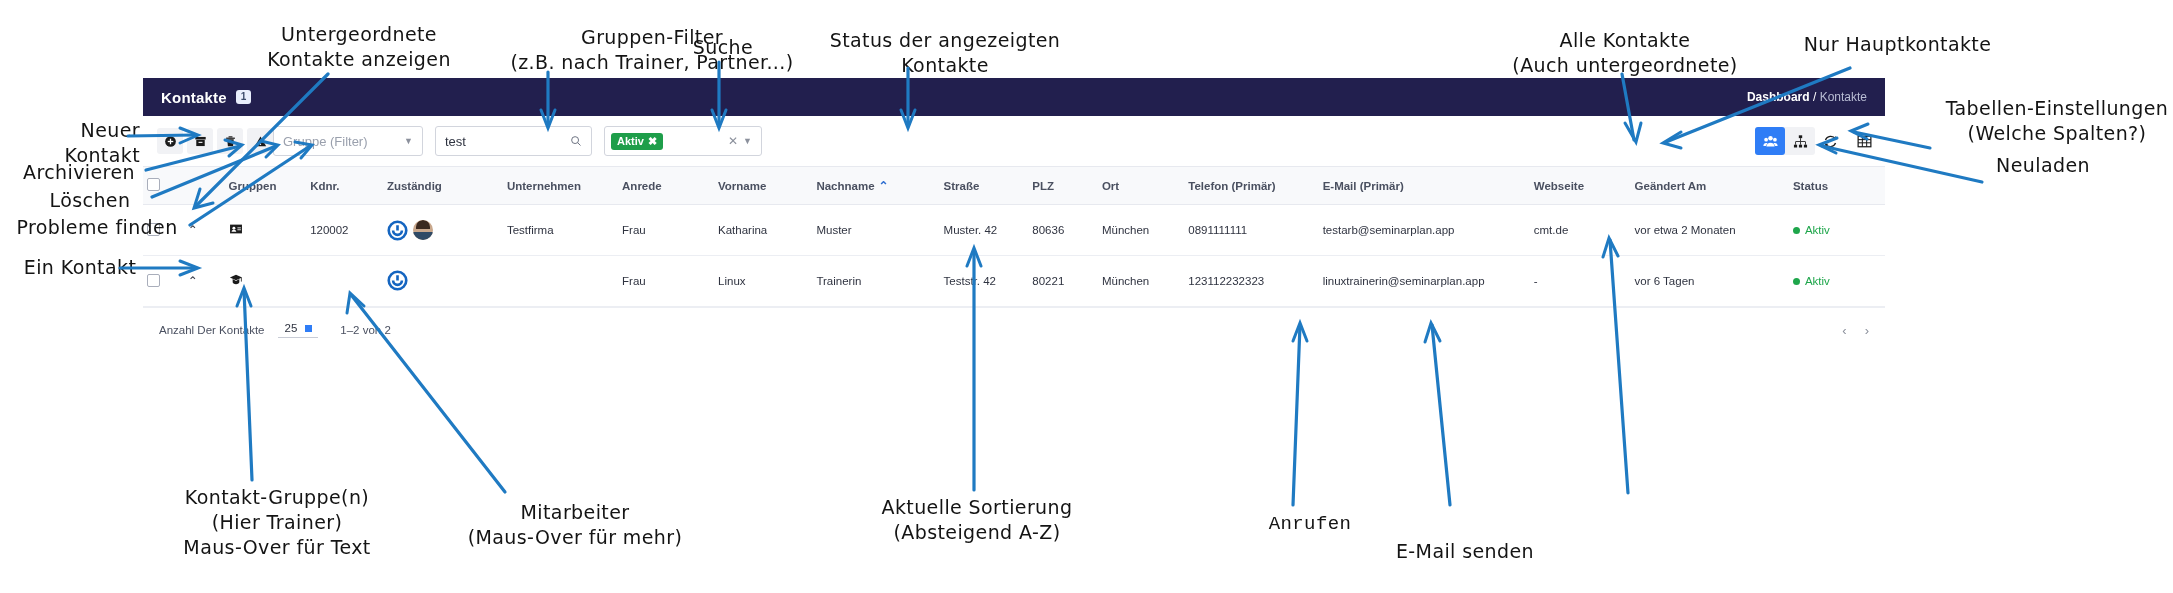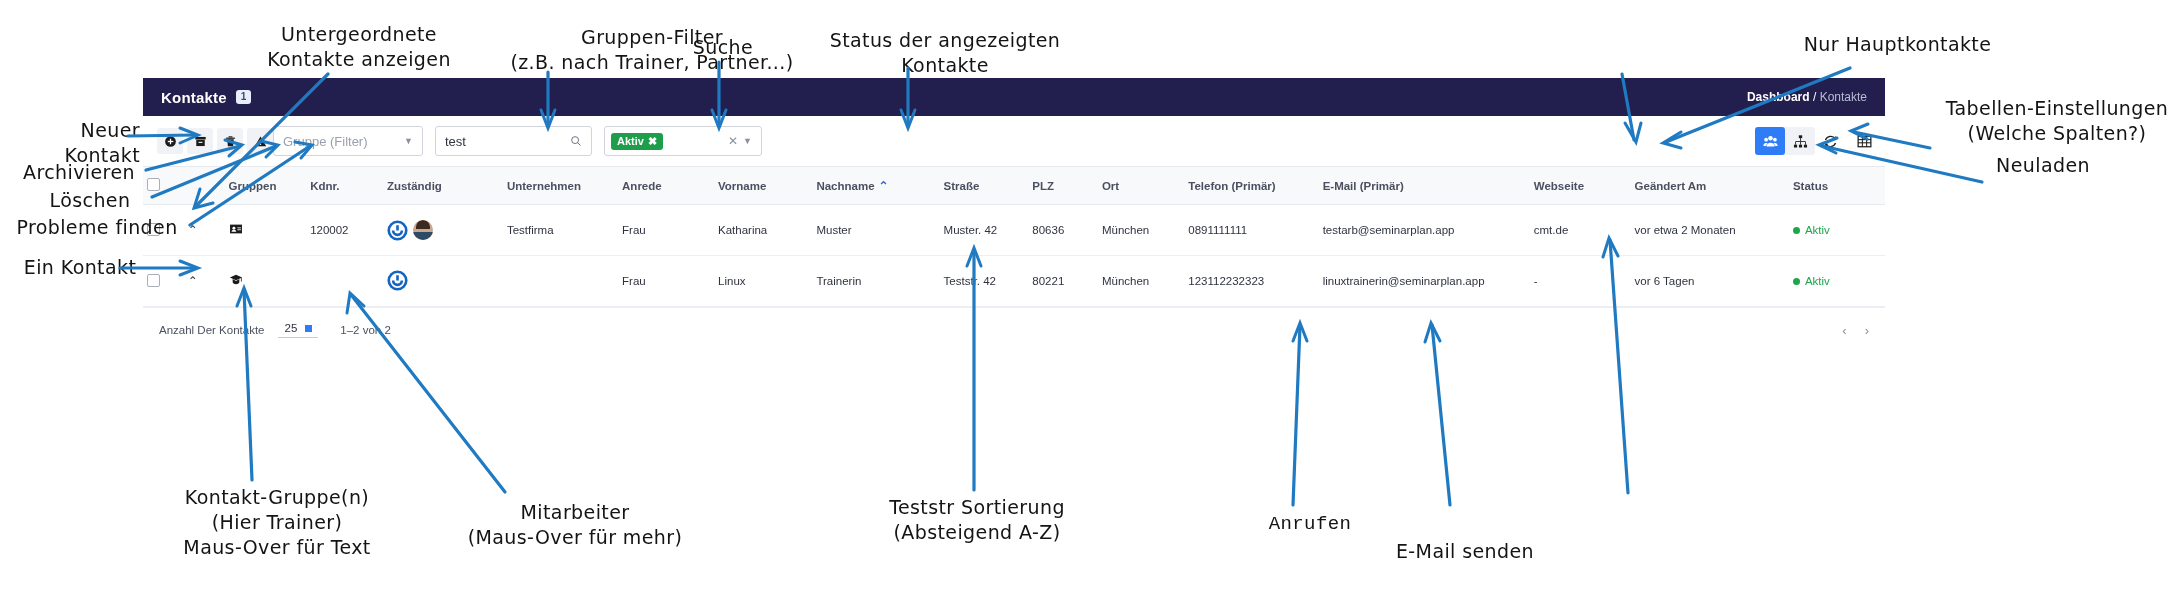--- a/index.html
+++ b/index.html
@@ -464,26 +464,28 @@
     <div class="anno" style="left: 30px; top: 188px; width: 120px;">Löschen</div>
     <div class="anno" style="left: 8px; top: 215px; width: 178px;">Probleme finden</div>
     <div class="anno" style="left: 10px; top: 255px; width: 140px;">Ein Kontakt</div>
     <div class="anno" style="left: 472px; top: 25px; width: 360px;">Gruppen-Filter
 (z.B. nach Trainer, Partner...)</div>
     <div class="anno" style="left: 244px; top: 22px; width: 230px;">Untergeordnete
 Kontakte anzeigen</div>
     <div class="anno" style="left: 678px; top: 35px; width: 90px;">Suche</div>
     <div class="anno" style="left: 800px; top: 28px; width: 290px;">Status der angezeigten
 Kontakte</div>
+    <div class="anno" style="left: 1487px; top: 28px; width: 276px;">Alle Kontakte
+(Auch untergeordnete)</div>
     <div class="anno" style="left: 1785px; top: 32px; width: 225px;">Nur Hauptkontakte</div>
     <div class="anno" style="left: 1932px; top: 96px; width: 250px;">Tabellen-Einstellungen
 (Welche Spalten?)</div>
     <div class="anno" style="left: 1978px; top: 153px; width: 130px;">Neuladen</div>
     <div class="anno" style="left: 445px; top: 500px; width: 260px;">Mitarbeiter
 (Maus-Over für mehr)</div>
     <div class="anno" style="left: 142px; top: 485px; width: 270px;">Kontakt-Gruppe(n)
 (Hier Trainer)
 Maus-Over für Text</div>
-    <div class="anno" style="left: 862px; top: 495px; width: 230px;">Teststr Sortierung
+    <div class="anno" style="left: 862px; top: 495px; width: 230px;">Aktuelle Sortierung
 (Absteigend A-Z)</div>
     <div class="anno" style="left: 1255px; top: 512px; width: 110px; font-family: Liberation Mono, monospace;">Anrufen</div>
     <div class="anno" style="left: 1381px; top: 512px; width: 168px; margin-top: 27px;">E-Mail senden</div>
   </div>
 
 </body></html>

